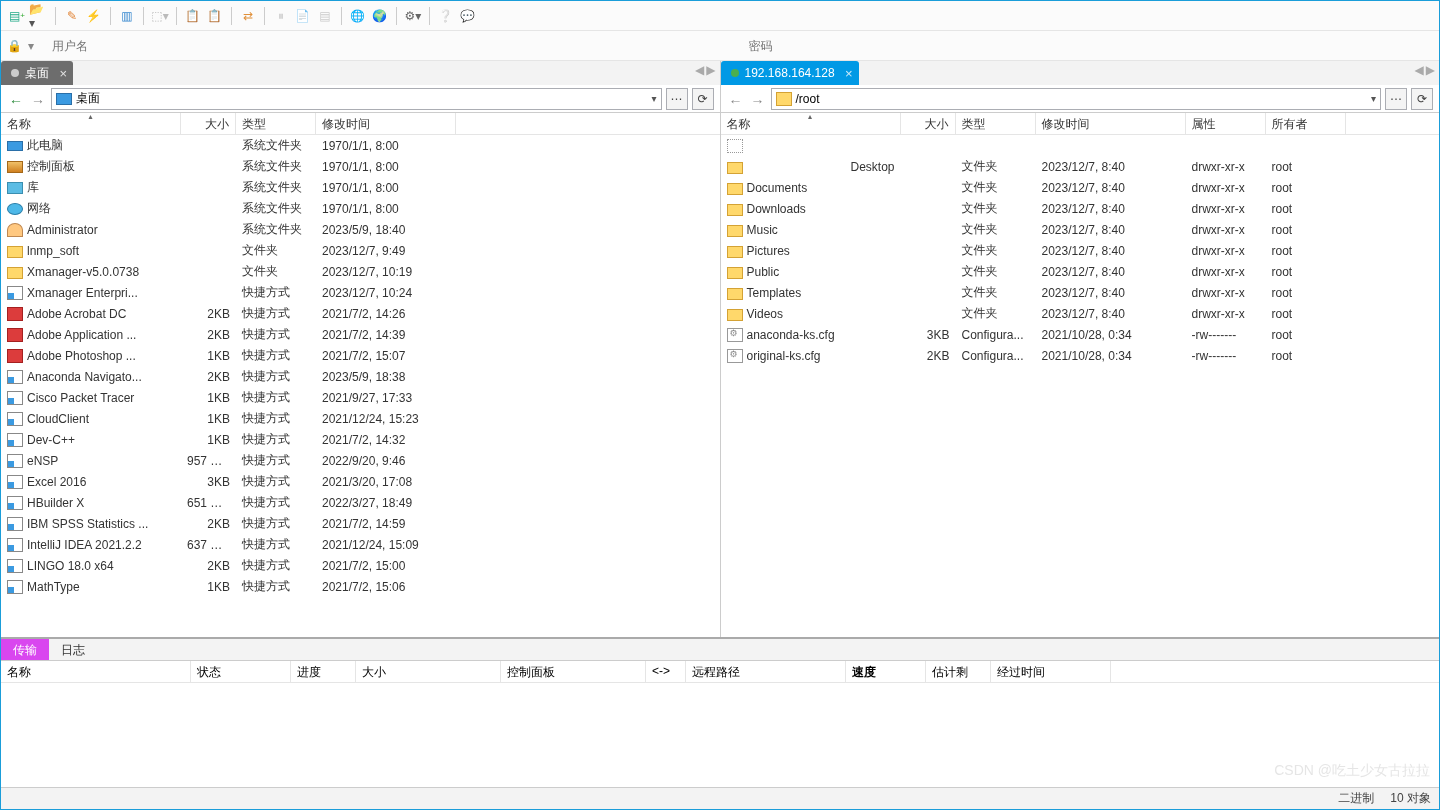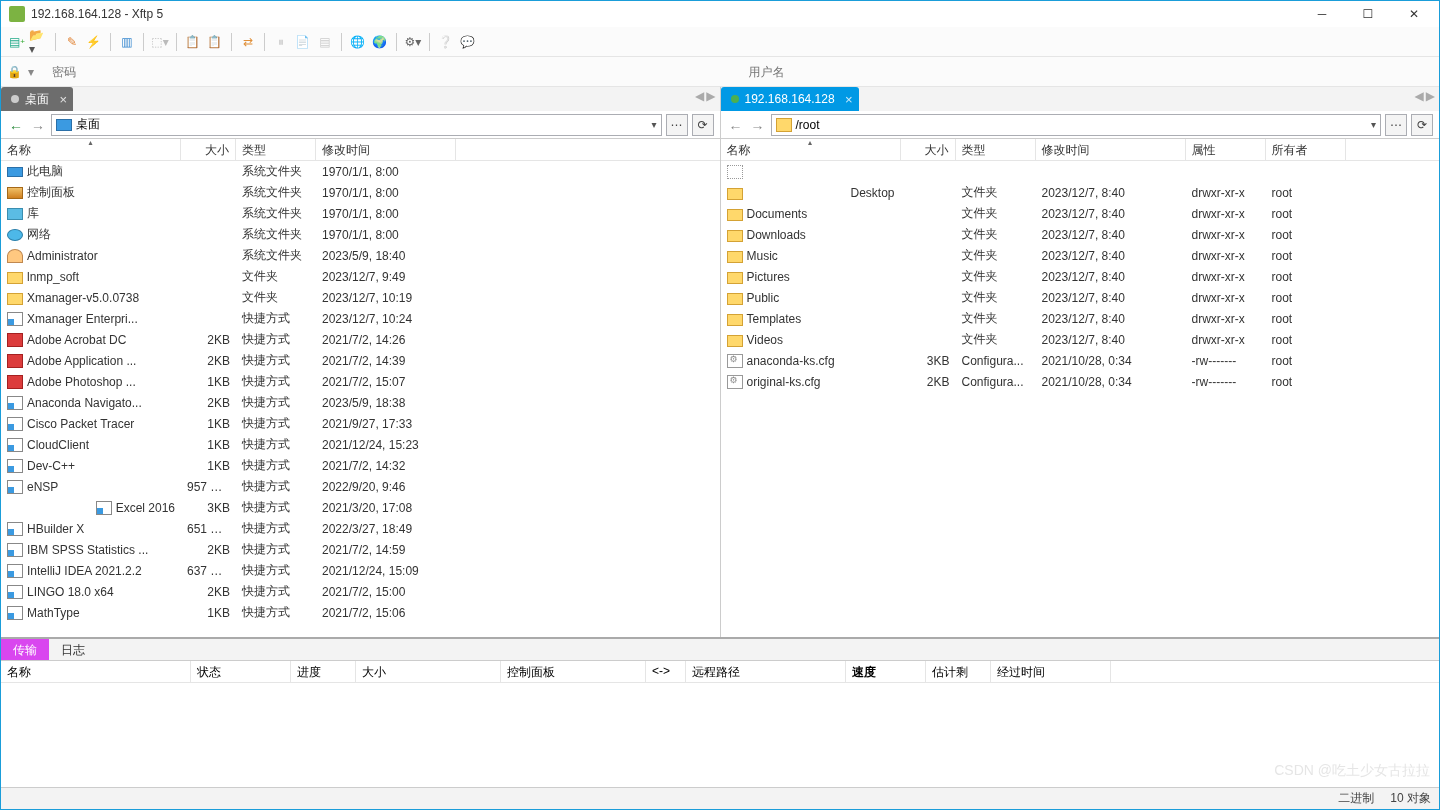--- a/index.html
+++ b/index.html
@@ -70,27 +70,20 @@
 .status{height:22px;background:#f3f3f3;border-top:1px solid #ccc;display:flex;align-items:center;justify-content:flex-end;padding:0 8px;gap:16px;color:#444}
 .watermark{position:absolute;right:10px;bottom:30px;color:#ccc;font-size:14px;opacity:0.5}
 .scroll::-webkit-scrollbar{width:16px}
 .scroll::-webkit-scrollbar-track{background:#f0f0f0}
 .scroll::-webkit-scrollbar-thumb{background:#c0c0c0}
 </style>
 </head>
 <body>
 
 <div class="w">
-  <div class="titlebar">
-    <span class="ico"></span>
-    <span class="t">192.168.164.128    - Xftp 5</span>
-    <div class="wbtn">─</div>
-    <div class="wbtn">☐</div>
-    <div class="wbtn close">✕</div>
-  </div>
 
 
   <div class="toolbar">
     <div class="tbtn" style="color:#2a8">▤<span style="font-size:8px;color:#3a3">+</span></div>
     <div class="tbtn">📂▾</div>
     <div class="tsep"></div>
     <div class="tbtn" style="color:#e08030">✎</div>
     <div class="tbtn" style="color:#aaa">⚡</div>
     <div class="tsep"></div>
     <div class="tbtn" style="color:#3a8ad0">▥</div>
@@ -111,22 +104,22 @@
     <div class="tsep"></div>
     <div class="tbtn" style="color:#666">⚙▾</div>
     <div class="tsep"></div>
     <div class="tbtn" style="color:#4a8ad0">❔</div>
     <div class="tbtn" style="color:#888">💬</div>
   </div>
 
   <div class="addrbar">
     <span class="lock">🔒</span>
     <span class="dd">▾</span>
+    <input class="cred" placeholder="用户名" style="">
     <input class="cred" type="password" placeholder="密码" style="">
-    <input class="cred" placeholder="用户名" style="">
   </div>
 
   <div class="panes">
 
     <div class="pane">
       <div class="tabrow">
         <div class="tab left">
           <span class="dot"></span>
             <span>桌面</span>
             <span class="x">×</span>
@@ -292,21 +285,21 @@
           <div class="frow">
             <div class="fcell fname" style="width: 180px;">
               <span class="fico i-sc"></span>
               <span>eNSP</span>
             </div>
             <div class="fcell" style="width: 55px; text-align: right;">957 Bytes</div>
             <div class="fcell" style="width: 80px;">快捷方式</div>
             <div class="fcell" style="width: 140px;">2022/9/20, 9:46</div>
           </div>
           <div class="frow">
-            <div class="fcell fname" style="width: 180px; justify-content: flex-end;">
+            <div class="fcell fname" style="width: 180px;">
               <span class="fico i-sc"></span>
               <span>Excel 2016</span>
             </div>
             <div class="fcell" style="width: 55px; text-align: right;">3KB</div>
             <div class="fcell" style="width: 80px;">快捷方式</div>
             <div class="fcell" style="width: 140px;">2021/3/20, 17:08</div>
           </div>
           <div class="frow">
             <div class="fcell fname" style="width: 180px;">
               <span class="fico i-sc"></span>

